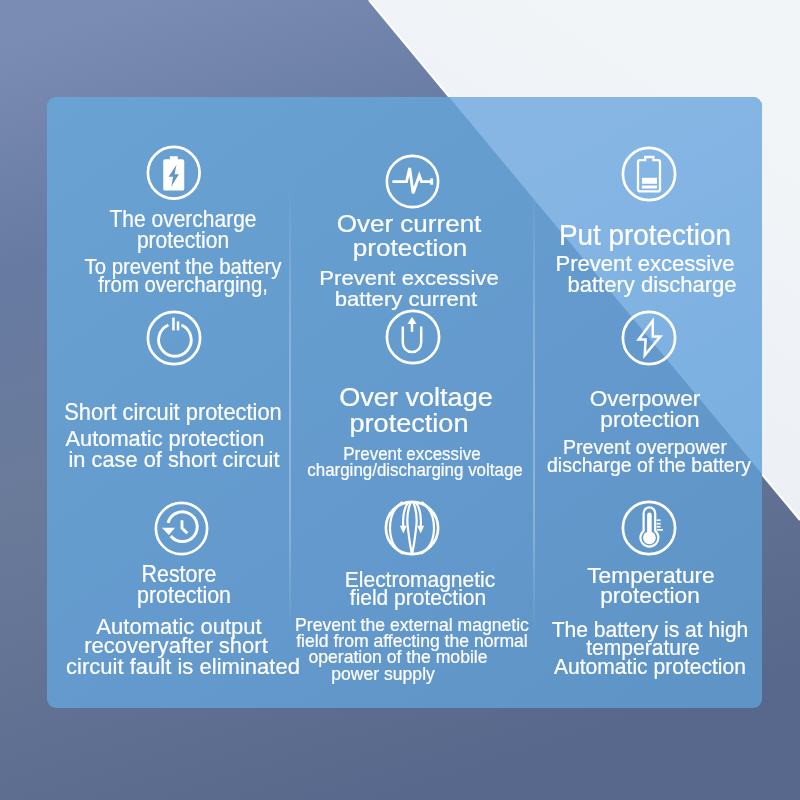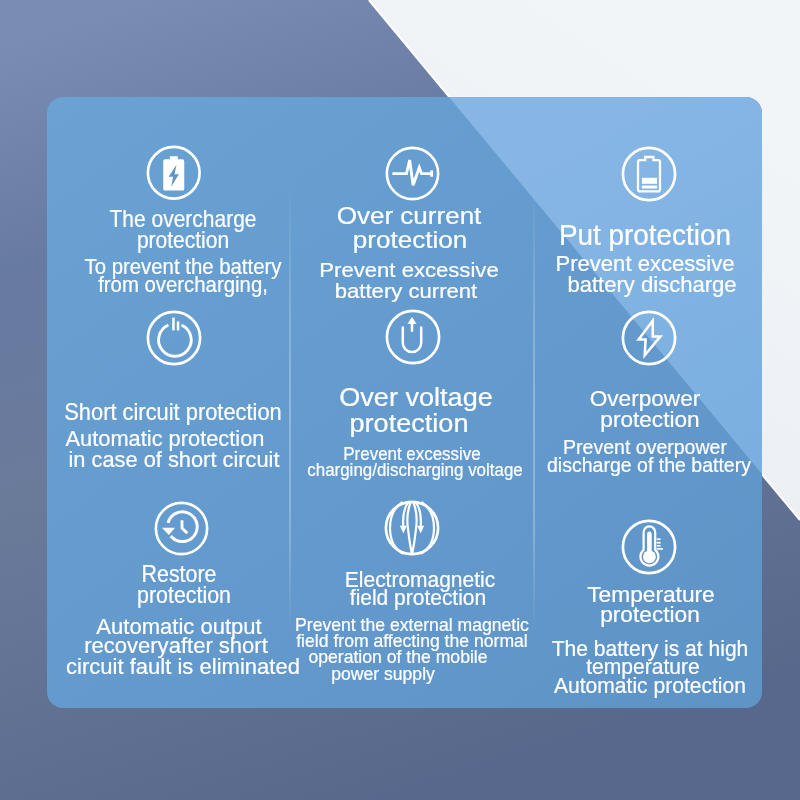--- a/index.html
+++ b/index.html
@@ -4,21 +4,21 @@
 <style>
   html,body{margin:0;padding:0;background:#6b7b9e;}
   body{width:800px;height:800px;overflow:hidden;
        font-family:"Liberation Sans",sans-serif;
        -webkit-font-smoothing:antialiased;}
   #stage{position:relative;width:800px;height:800px;overflow:hidden;}
 
   .bg-layer{position:absolute;left:0;top:0;}
 
   .card{position:absolute;left:47px;top:97px;width:715px;height:611px;
-        border-radius:16px;overflow:hidden;}
+        border-radius:9px;overflow:hidden;}
   .card-svg{position:absolute;left:0;top:0;}
 
   .cell{position:absolute;color:#fff;}
   .ico{position:absolute;display:block;}
 
   .tline,.dline{position:absolute;white-space:nowrap;
      transform-origin:50% 100%;
      -webkit-text-stroke:0.22px #fff;}
 </style>
 </head>
@@ -73,21 +73,21 @@
           <svg class="ico" viewBox="0 0 56 56" width="55.5" height="55.5" style="left: 98.75px; top: 47.75px;">
             <circle cx="28" cy="28" r="26.1" fill="none" stroke="#fff" stroke-width="2.7"></circle>
             <path d="M24.1 11.4h8.0v3.0h4.6a1.9 1.9 0 0 1 1.9 1.9v27.8a1.9 1.9 0 0 1-1.9 1.9H19.3a1.9 1.9 0 0 1-1.9-1.9V16.3a1.9 1.9 0 0 1 1.9-1.9h4.8z" fill="#fff"></path>
             <path d="M30.8 20.0 22.8 32.0h4.6l-2.0 10.0 7.8-12.6h-4.4z" fill="#6095c8"></path>
           </svg>
           <div class="tline" style="font-size: 23.8px; line-height: 23.8px; left: -64px; width: 400px; text-align: center; top: 110.389px; transform: scaleX(0.882);">The overcharge</div>
           <div class="tline" style="font-size: 23.8px; line-height: 23.8px; left: -64px; width: 400px; text-align: center; top: 130.889px; transform: scaleX(0.882);">protection</div>
           <div class="dline" style="font-size: 21.3px; line-height: 21.3px; left: -64.5px; width: 400px; text-align: center; top: 159.501px; transform: scaleX(0.956);">To prevent the battery</div>
           <div class="dline" style="font-size: 21.3px; line-height: 21.3px; left: -64.5px; width: 400px; text-align: center; top: 178.401px; transform: scaleX(0.956);">from overcharging,</div>
         </div>
-        <div class="cell" style="left: 0px; top: 0px; width: 715px; height: 611px;">
+        <div class="cell" style="left: 0px; top: 8px; width: 715px; height: 611px;">
           <svg class="ico" viewBox="0 0 56 56" width="55" height="55" style="left: 337.5px; top: 48.9px;">
             <circle cx="28" cy="28" r="26.1" fill="none" stroke="#fff" stroke-width="2.7"></circle>
             <path d="M7.5 28.1h14.4l3.2-13.9 3.5 25.8 6.3-18.1 2.3 6.2h10.0" fill="none" stroke="#fff" stroke-width="2.9" stroke-linejoin="miter" stroke-linecap="butt"></path>
             <rect x="46.0" y="24.9" width="3.0" height="6.4" fill="#fff"></rect>
           </svg>
           <div class="tline" style="font-size: 24.5px; line-height: 24.5px; left: 162px; width: 400px; text-align: center; top: 106.997px; transform: scaleX(1.063);">Over current</div>
           <div class="tline" style="font-size: 24.5px; line-height: 24.5px; left: 163px; width: 400px; text-align: center; top: 131.298px; transform: scaleX(1.063);">protection</div>
           <div class="dline" style="font-size: 20.9px; line-height: 20.9px; left: 162.2px; width: 400px; text-align: center; top: 162.94px; transform: scaleX(1.058);">Prevent excessive</div>
           <div class="dline" style="font-size: 20.9px; line-height: 20.9px; left: 159px; width: 400px; text-align: center; top: 184.239px; transform: scaleX(1.058);">battery current</div>
         </div>
@@ -160,21 +160,21 @@
             <path d="M15.9 25.8h6.9L19.3 33.4z" fill="#fff"></path>
             <path d="M33.2 25.8h6.9L36.7 33.4z" fill="#fff"></path>
           </svg>
           <div class="tline" style="font-size: 22px; line-height: 22px; left: 173.4px; width: 400px; text-align: center; top: 472.41px; transform: scaleX(0.953);">Electromagnetic</div>
           <div class="tline" style="font-size: 22px; line-height: 22px; left: 170.5px; width: 400px; text-align: center; top: 489.91px; transform: scaleX(0.953);">field protection</div>
           <div class="dline" style="font-size: 17.8px; line-height: 17.8px; left: 164.5px; width: 400px; text-align: center; top: 520.159px; transform: scaleX(0.99);">Prevent the external magnetic</div>
           <div class="dline" style="font-size: 17.8px; line-height: 17.8px; left: 165.2px; width: 400px; text-align: center; top: 536.159px; transform: scaleX(0.99);">field from affecting the normal</div>
           <div class="dline" style="font-size: 17.8px; line-height: 17.8px; left: 151.1px; width: 400px; text-align: center; top: 552.359px; transform: scaleX(0.99);">operation of the mobile</div>
           <div class="dline" style="font-size: 17.8px; line-height: 17.8px; left: 135.7px; width: 400px; text-align: center; top: 568.859px; transform: scaleX(0.99);">power supply</div>
         </div>
-        <div class="cell" style="left: 0px; top: 0px; width: 715px; height: 611px; margin-top: 19px;">
+        <div class="cell" style="left: 0px; top: 0px; width: 715px; height: 611px;">
           <svg class="ico" viewBox="0 0 56 56" width="56" height="56" style="left: 573.5px; top: 403px;">
             <circle cx="28" cy="28" r="26.1" fill="none" stroke="#fff" stroke-width="2.7"></circle>
             <path d="M28.4 7.4a5.8 5.8 0 0 1 5.8 5.8v17.6a9.0 9.0 0 1 1-11.6 0V13.2a5.8 5.8 0 0 1 5.8-5.8z" fill="none" stroke="#fff" stroke-width="2.2"></path>
             <path d="M28.4 14.9v20.0" fill="none" stroke="#fff" stroke-width="4.6" stroke-linecap="round"></path>
             <circle cx="28.4" cy="37.8" r="6.4" fill="#fff"></circle>
             <rect x="35.8" y="19.4" width="3.8" height="1.6" fill="#fff"></rect>
             <rect x="35.8" y="22.8" width="3.8" height="1.8" fill="#fff"></rect>
             <rect x="35.8" y="26.0" width="3.8" height="1.6" fill="#fff"></rect>
             <rect x="35.8" y="29.0" width="6.2" height="1.7" fill="#fff"></rect>
           </svg>

